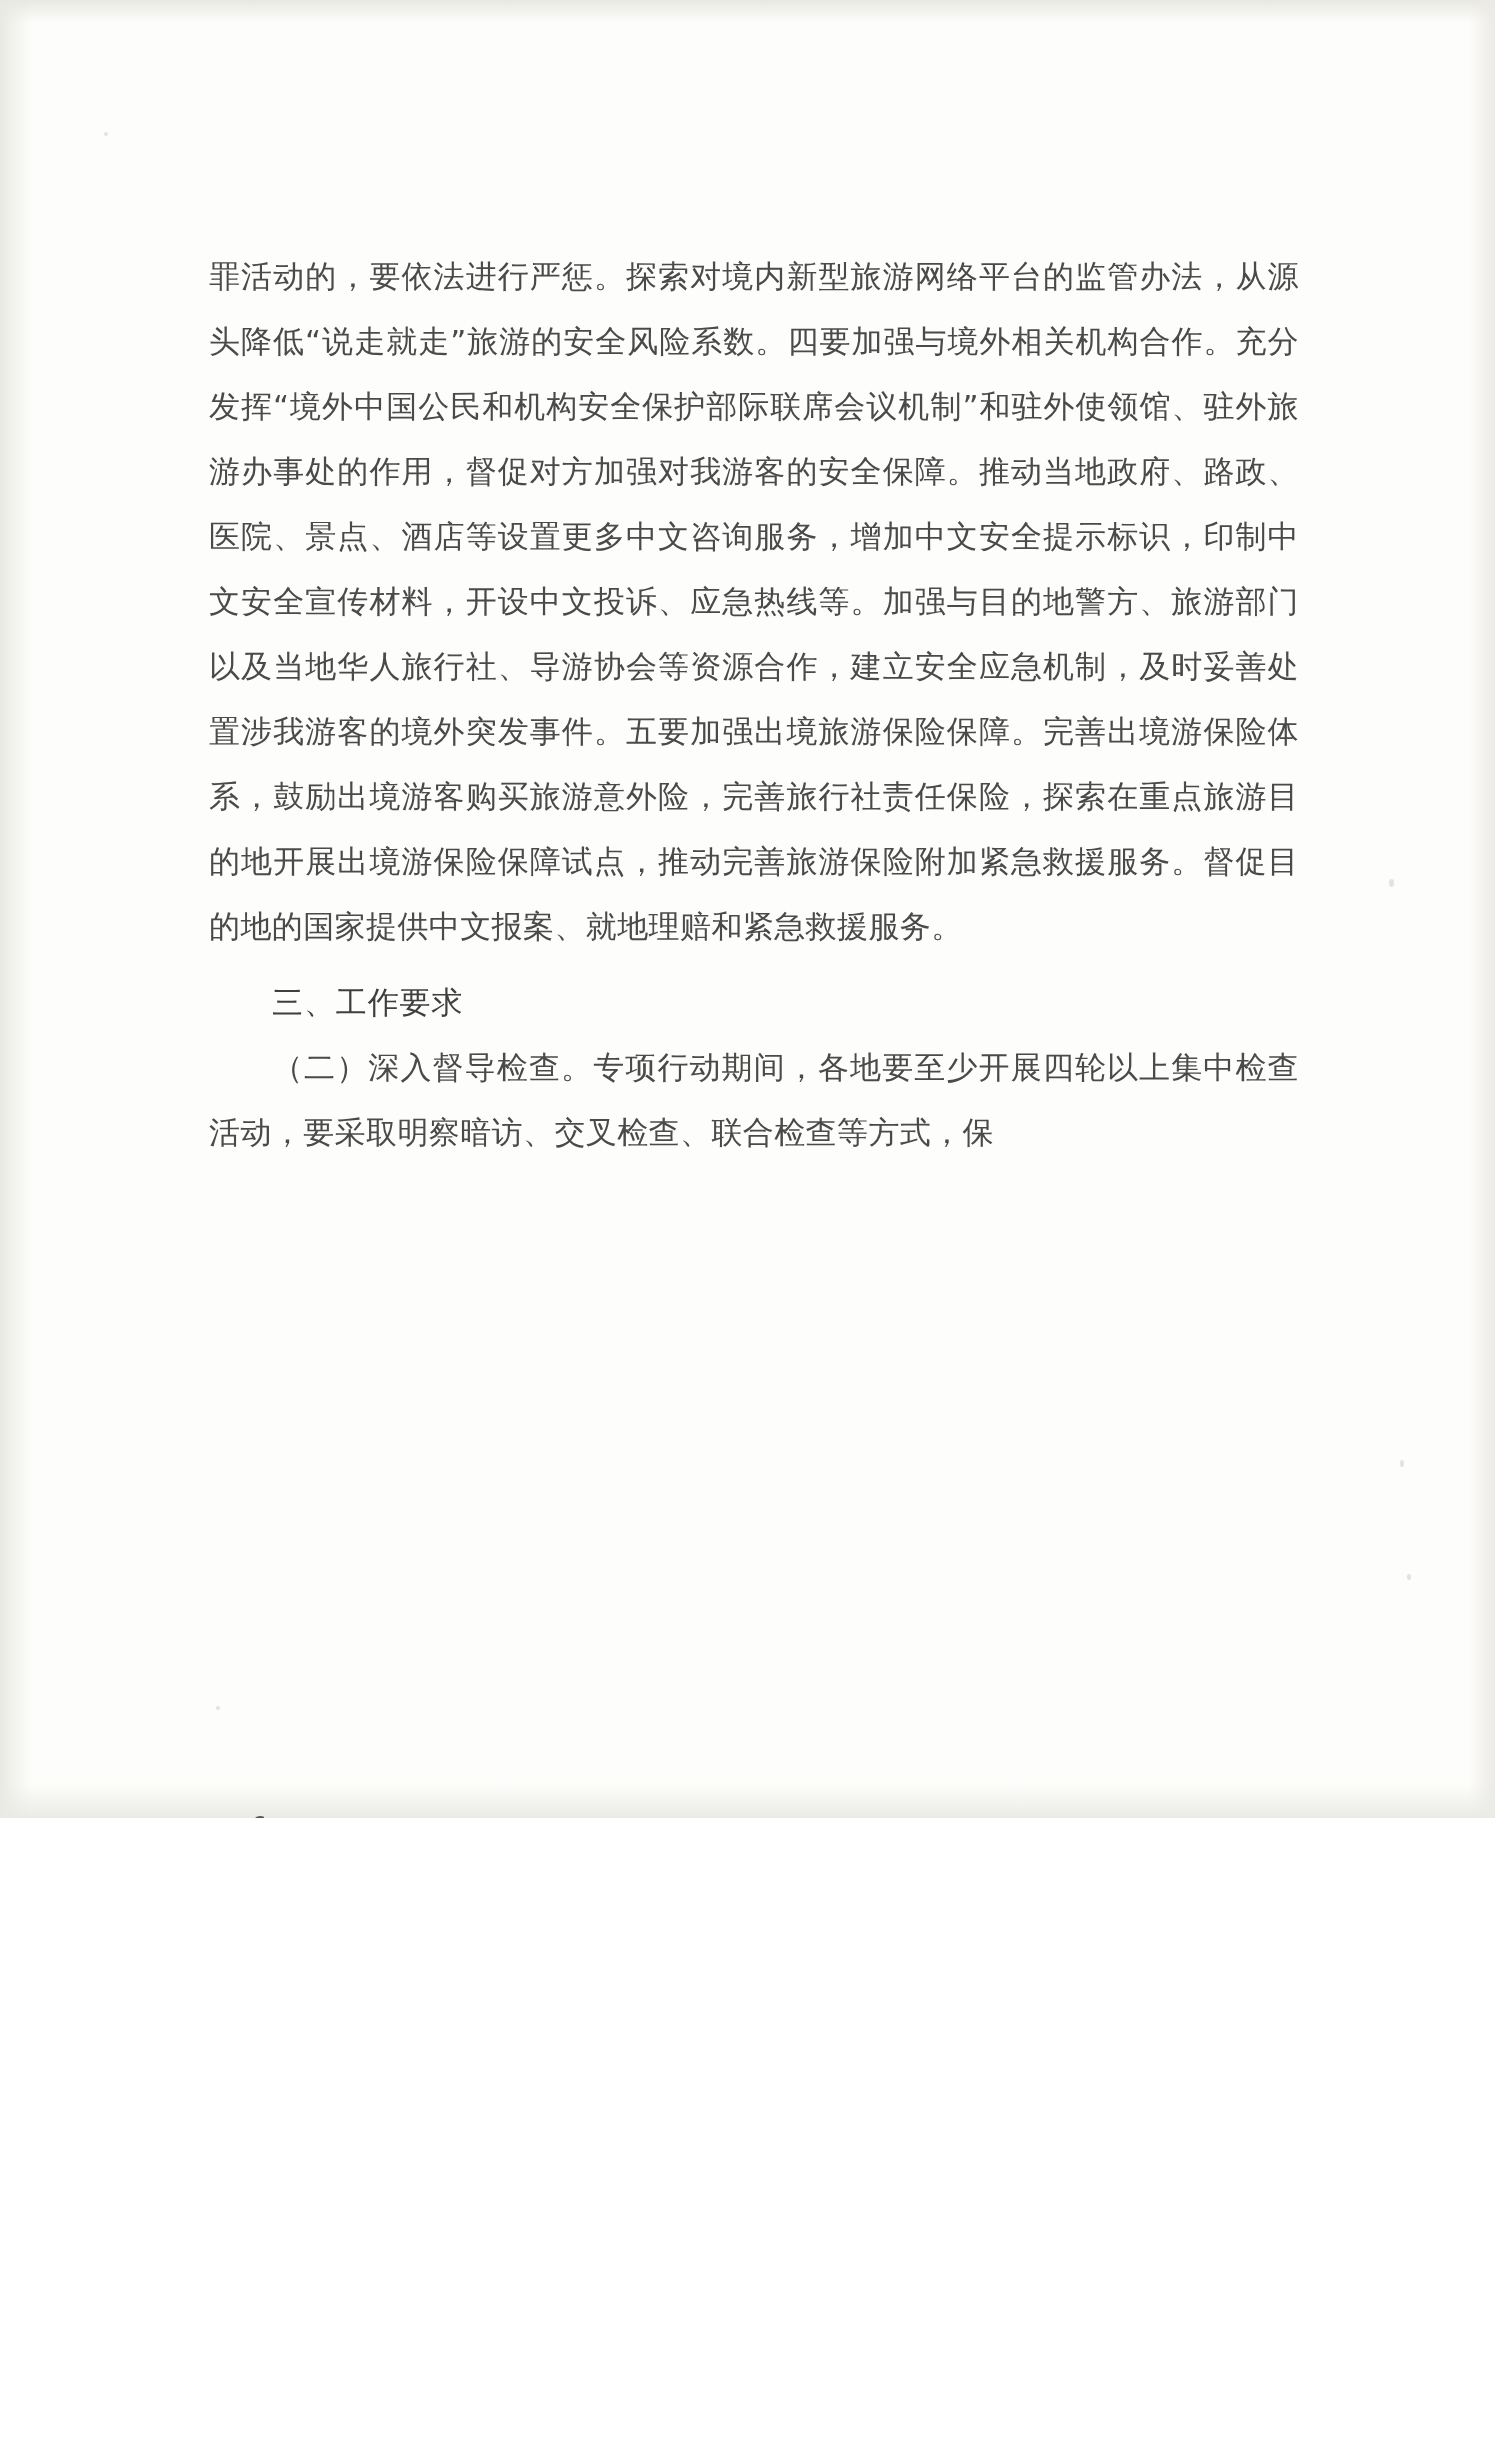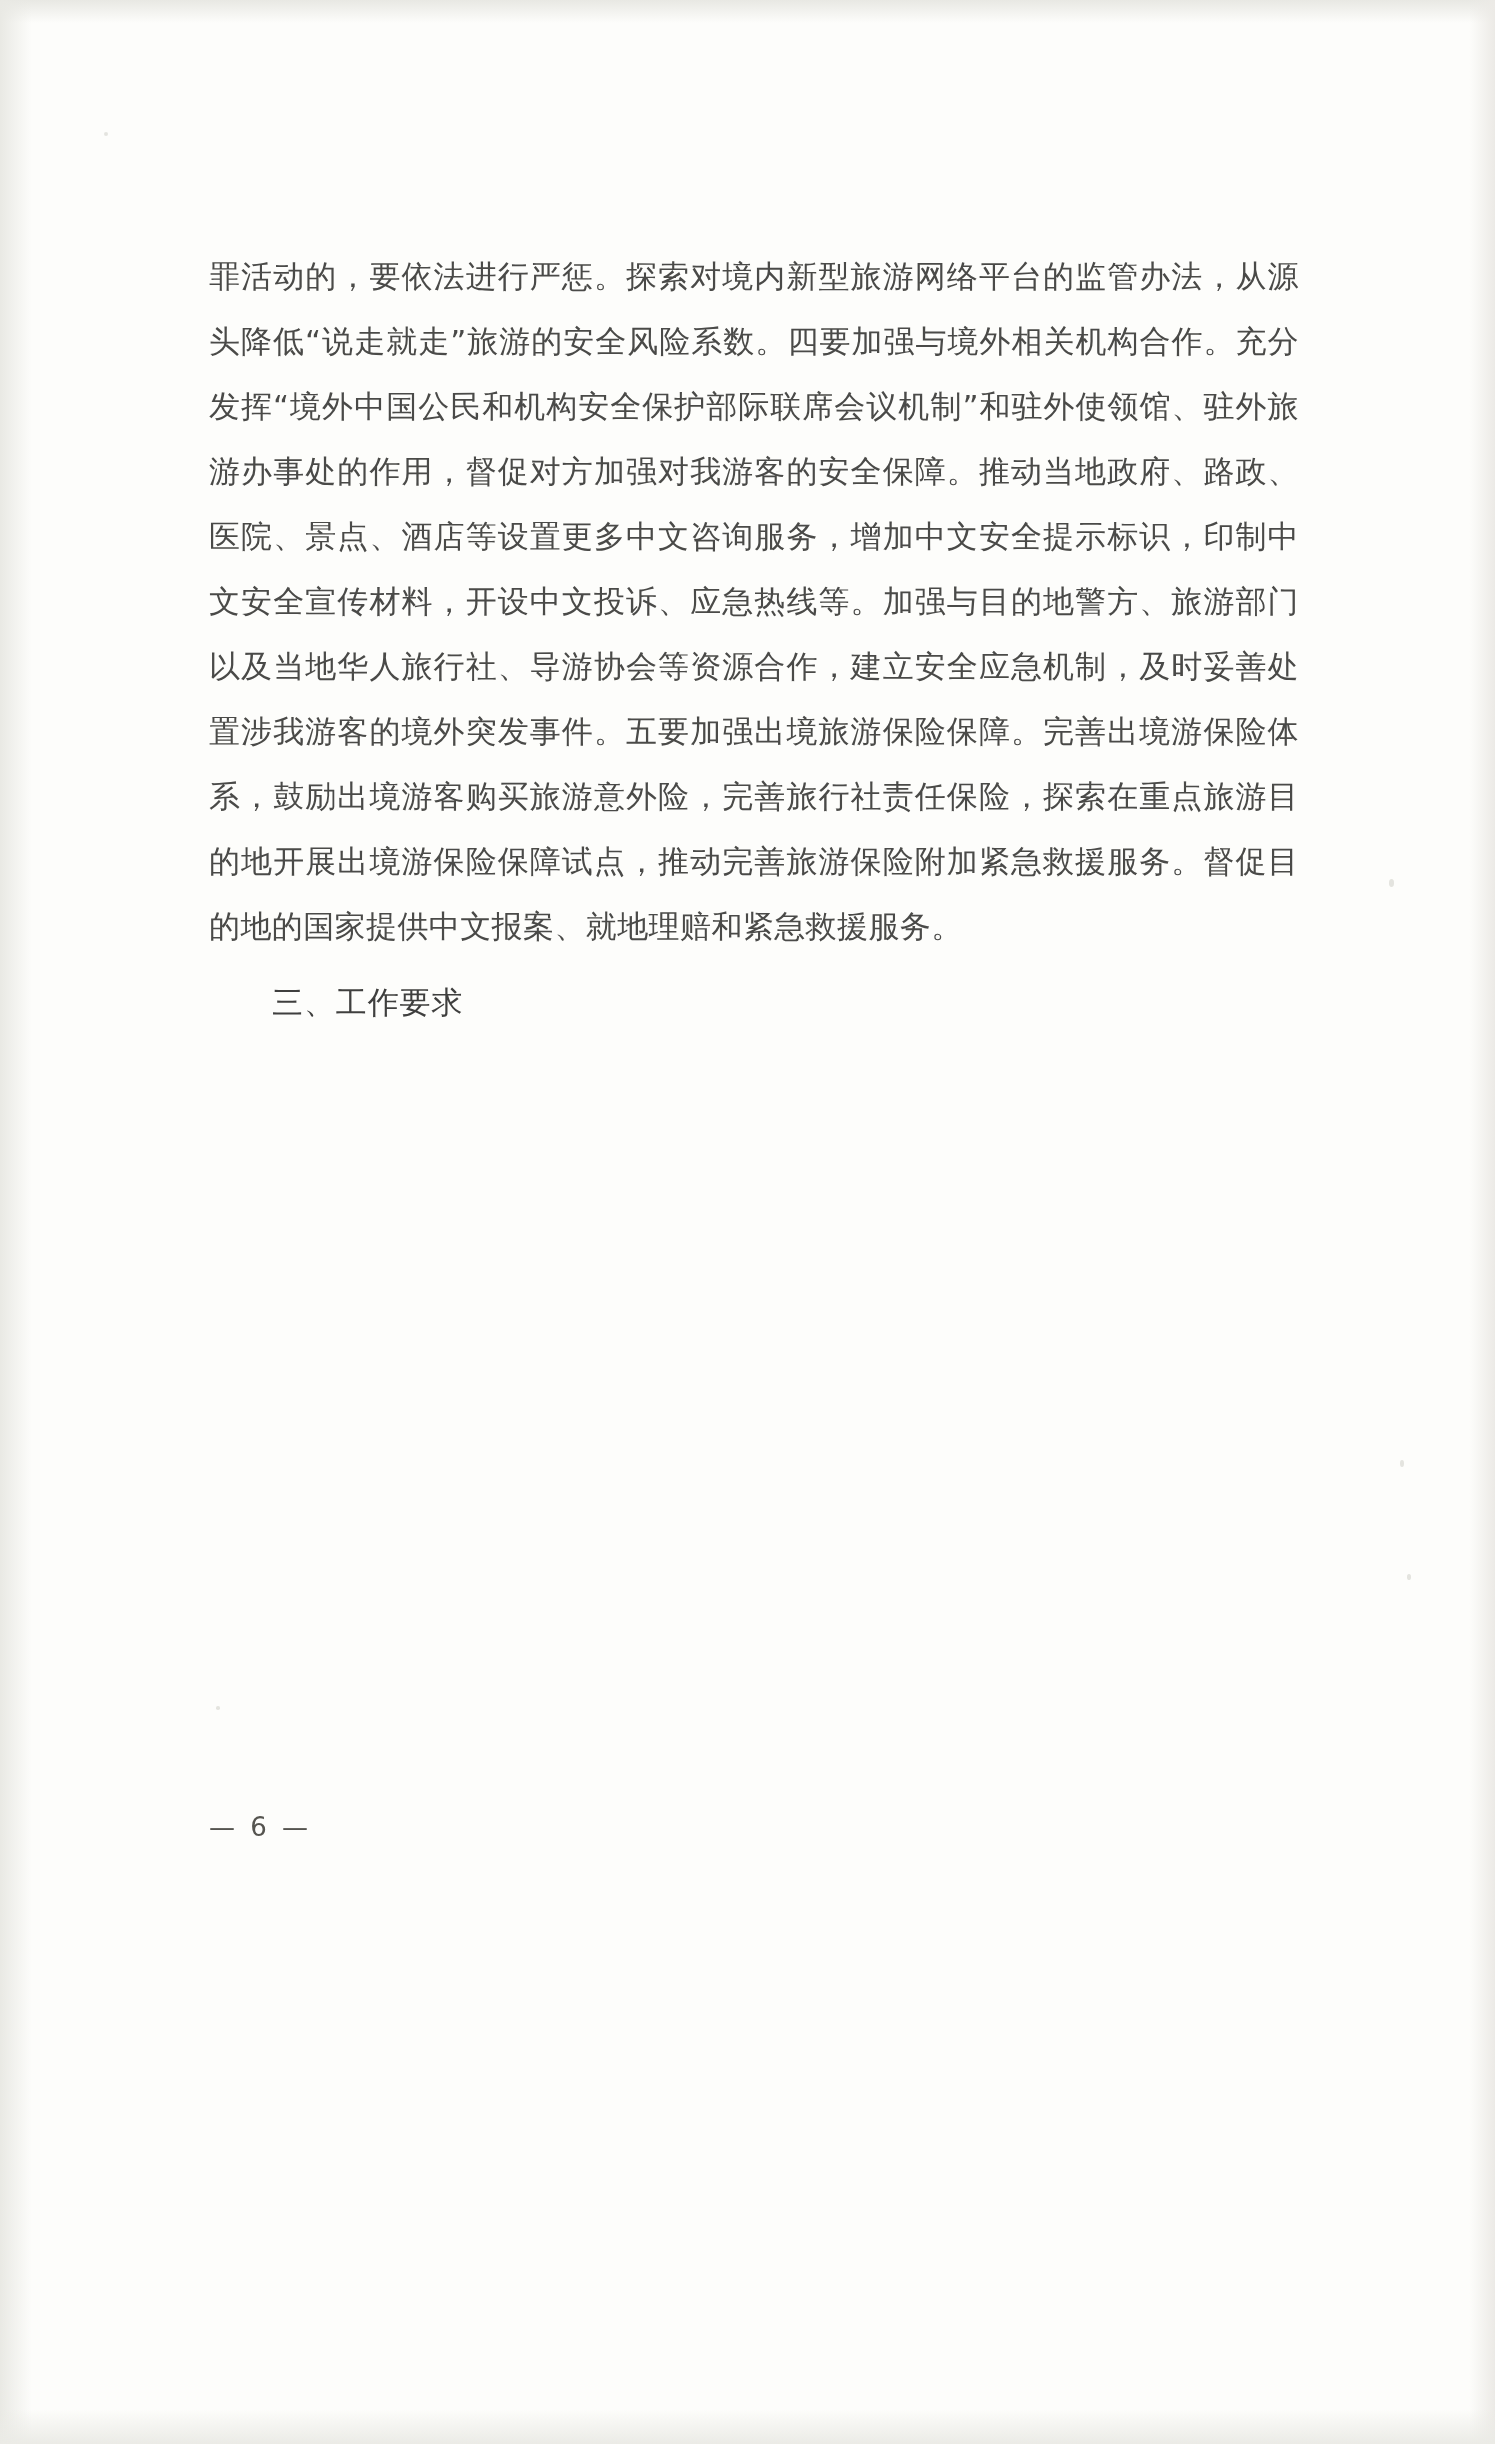--- a/index.html
+++ b/index.html
@@ -13,21 +13,21 @@
     position: relative;
     font-family: "DejaVu Sans", sans-serif;
   }
 
   
   .page {
     position: absolute;
     left: 0;
     top: 0;
     width: 1495px;
-    height: 2444px;
+    height: 1818px;
     background: #fdfdfb;
     overflow: hidden;
   }
 
   
   .scan-edge-left {
     position: absolute;
     left: 0; top: 0;
     width: 32px; height: 2462px;
     background: linear-gradient(to right, #e9e9e4, rgba(253,253,251,0));
@@ -137,19 +137,20 @@
 
   <div class="doc-body">
 
     <p class="para">罪活动的，要依法进行严惩。探索对境内新型旅游网络平台的监管办法，从源头降低“说走就走”旅游的安全风险系数。四要加强与境外相关机构合作。充分发挥“境外中国公民和机构安全保护部际联席会议机制”和驻外使领馆、驻外旅游办事处的作用，督促对方加强对我游客的安全保障。推动当地政府、路政、医院、景点、酒店等设置更多中文咨询服务，增加中文安全提示标识，印制中文安全宣传材料，开设中文投诉、应急热线等。加强与目的地警方、旅游部门以及当地华人旅行社、导游协会等资源合作，建立安全应急机制，及时妥善处置涉我游客的境外突发事件。五要加强出境旅游保险保障。完善出境游保险体系，鼓励出境游客购买旅游意外险，完善旅行社责任保险，探索在重点旅游目的地开展出境游保险保障试点，推动完善旅游保险附加紧急救援服务。督促目的地的国家提供中文报案、就地理赔和紧急救援服务。</p>
 
     <div class="gap-small"></div>
 
     <h2 class="section-heading">三、工作要求</h2>
 
 
+    <p class="para para-indent">（二）深入督导检查。专项行动期间，各地要至少开展四轮以上集中检查活动，要采取明察暗访、交叉检查、联合检查等方式，保</p>
 
   </div>
 
   <div class="page-number">— 6 —</div>
 
 </div>
 
 
 </body></html>

